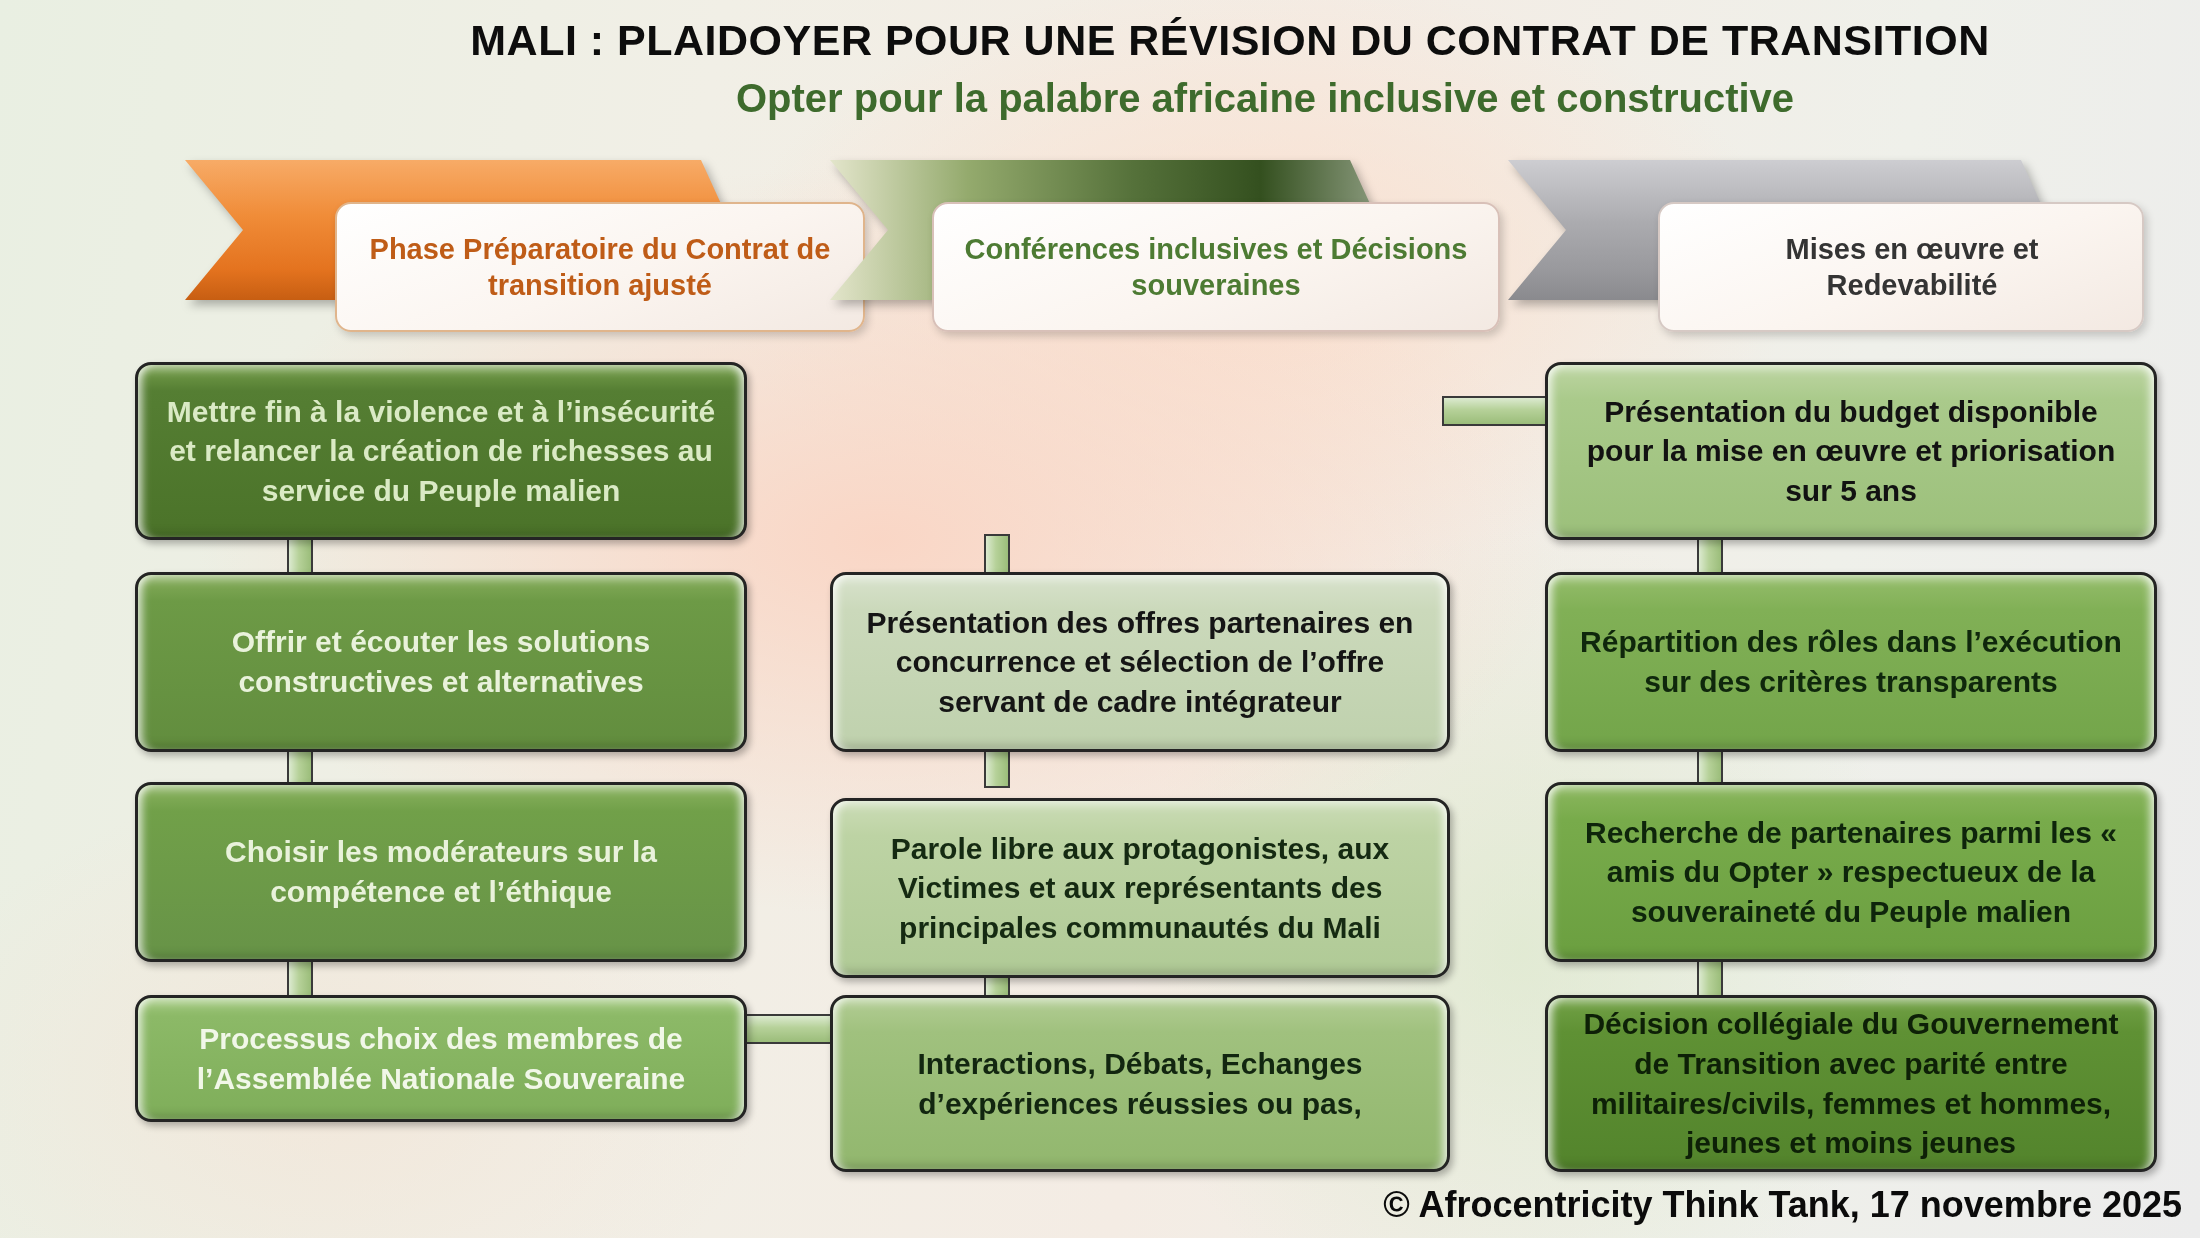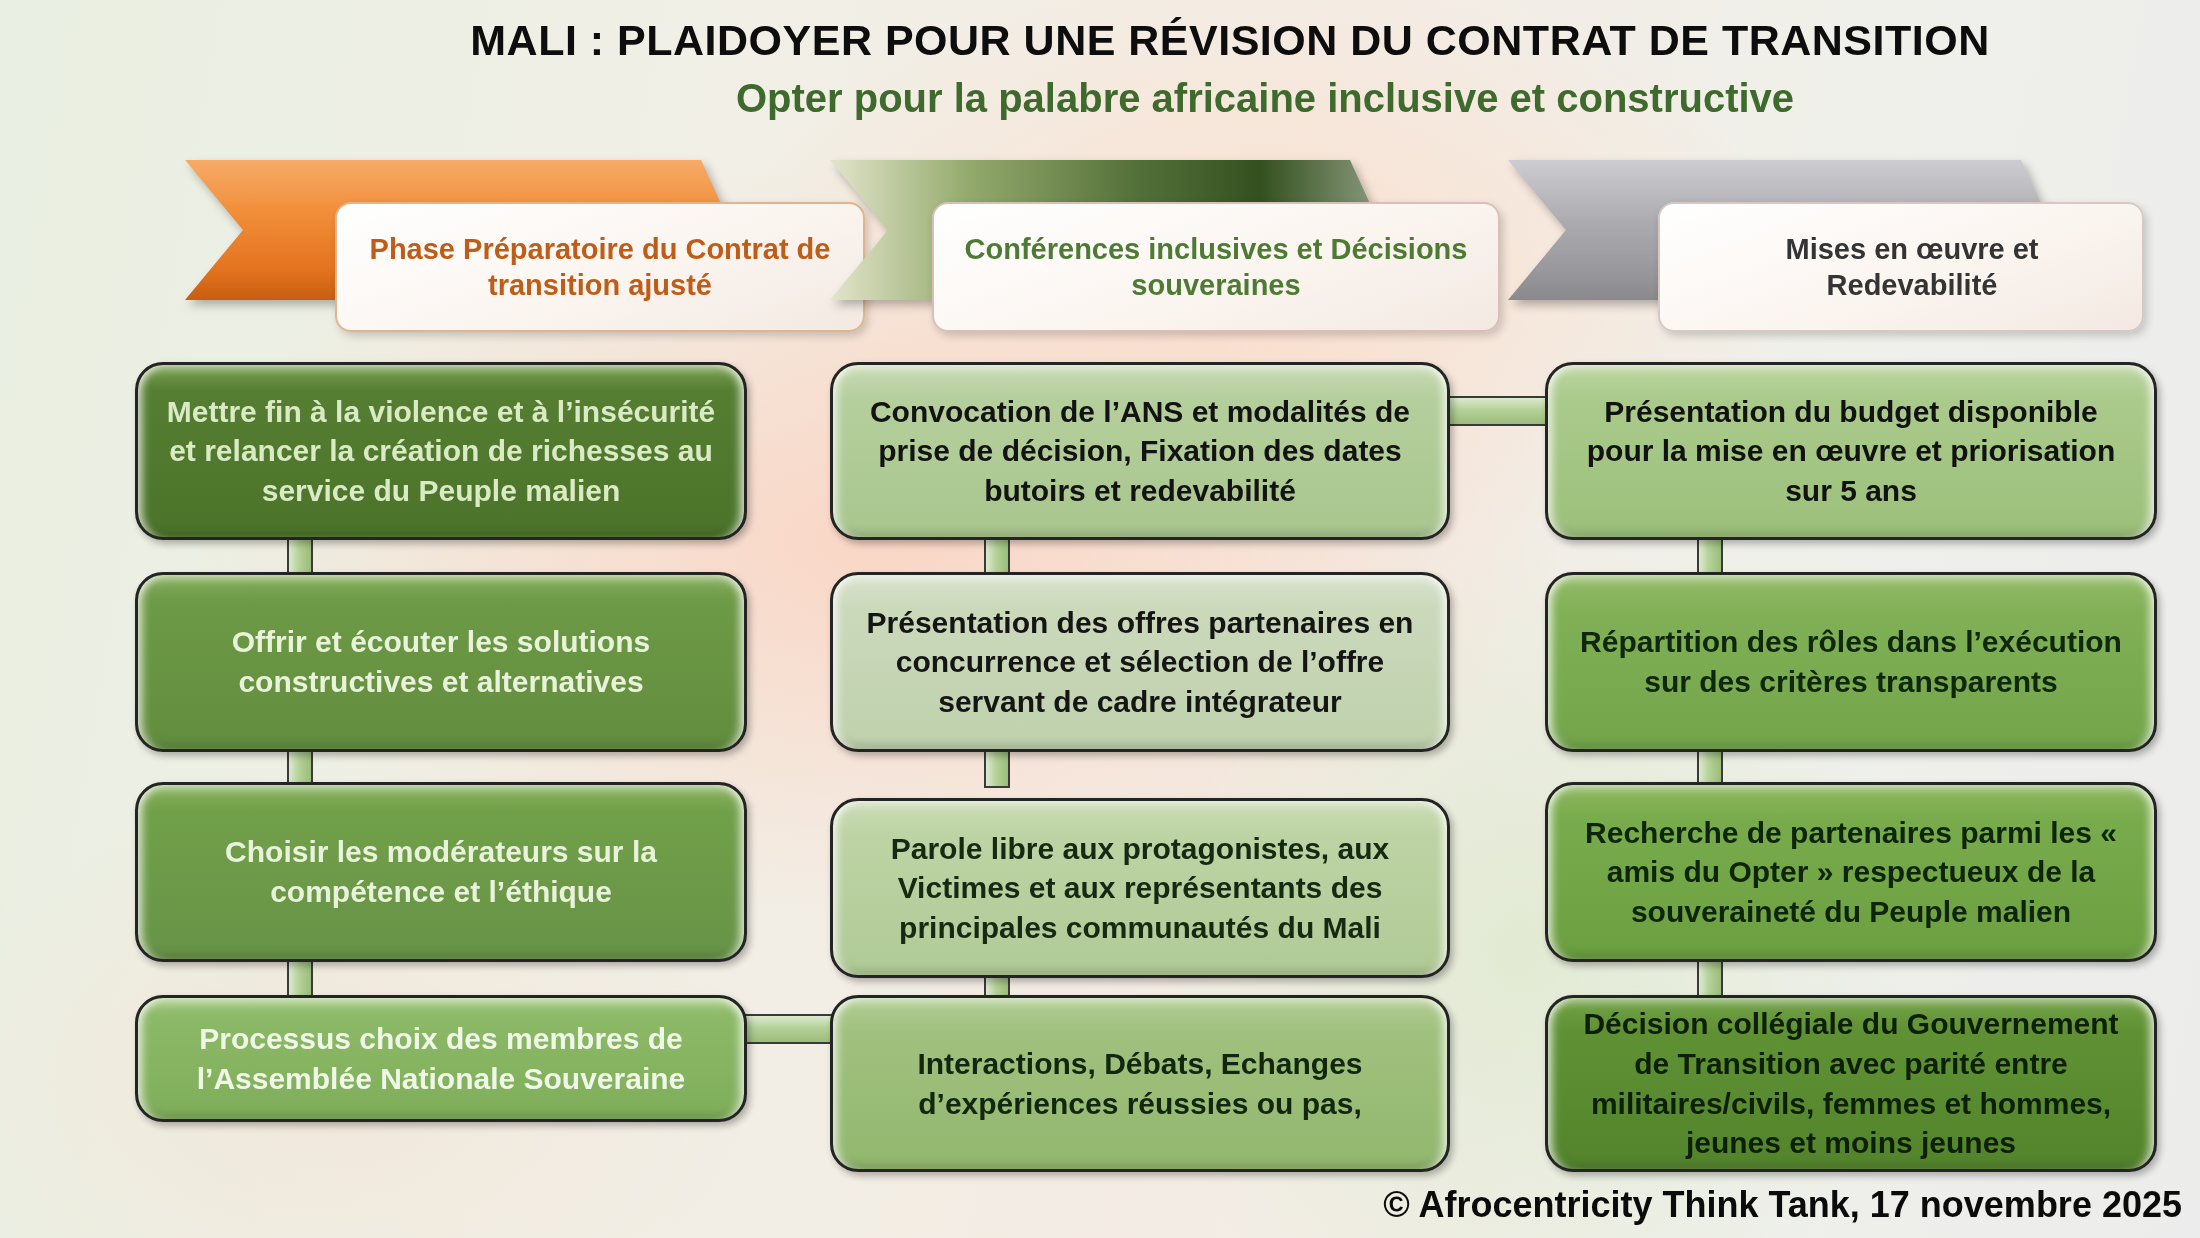--- a/index.html
+++ b/index.html
@@ -48,21 +48,21 @@
     display:flex;align-items:center;justify-content:center;
     text-align:center;font-size:29px;line-height:1.25;
     padding:0 26px;box-sizing:border-box;
   }
   .hl1{border:2px solid #e0b58c;color:#bf5c17;}
   .hl2{border:2px solid #d8c0b8;color:#4d7b33;}
   .hl3{border:2px solid #d6c9c4;color:#343434;}
   
   .fbox{
     position:absolute;z-index:2;
-    border:3px solid #242424;border-radius:28px;
+    border:3px solid #242424;border-radius:16px;
     box-sizing:border-box;
     display:flex;align-items:center;justify-content:center;
     text-align:center;font-size:30px;line-height:1.32;
     padding:8px 24px;
     box-shadow:
       inset 10px 0 8px -6px rgba(255,255,255,.75),
       inset -10px 0 8px -6px rgba(255,255,255,.75),
       inset 0 12px 10px -8px rgba(255,255,255,.55),
       inset 0 -12px 10px -8px rgba(0,0,0,.18),
       3px 4px 7px rgba(0,0,0,.28);
@@ -135,23 +135,20 @@
   <div class="fbox c1r2" style="left:135px;top:572px;width:612px;height:180px;">
       <span>Offrir et écouter les solutions constructives et alternatives</span>
     </div>
   <div class="fbox c1r3" style="left:135px;top:782px;width:612px;height:180px;">
       <span>Choisir les modérateurs sur la compétence et l’éthique</span>
     </div>
   <div class="fbox c1r4" style="left:135px;top:995px;width:612px;height:127px;">
       <span>Processus choix des membres de l’Assemblée Nationale Souveraine</span>
     </div>
 
-  <div class="fbox c2r1" style="left:830px;top:362px;width:620px;height:178px;">
-      <span>Convocation de l’ANS et modalités de prise de décision, Fixation des dates butoirs et redevabilité</span>
-    </div>
   <div class="fbox c2r2" style="left:830px;top:572px;width:620px;height:180px;">
       <span>Présentation des offres partenaires en concurrence et sélection de l’offre servant de cadre intégrateur</span>
     </div>
   <div class="fbox c2r3" style="left:830px;top:782px;width:620px;height:180px;margin-top:16px;">
       <span>Parole libre aux protagonistes, aux Victimes et aux représentants des principales communautés du Mali</span>
     </div>
   <div class="fbox c2r4" style="left:830px;top:995px;width:620px;height:177px;">
       <span>Interactions, Débats, Echanges d’expériences réussies ou pas,</span>
     </div>
 

